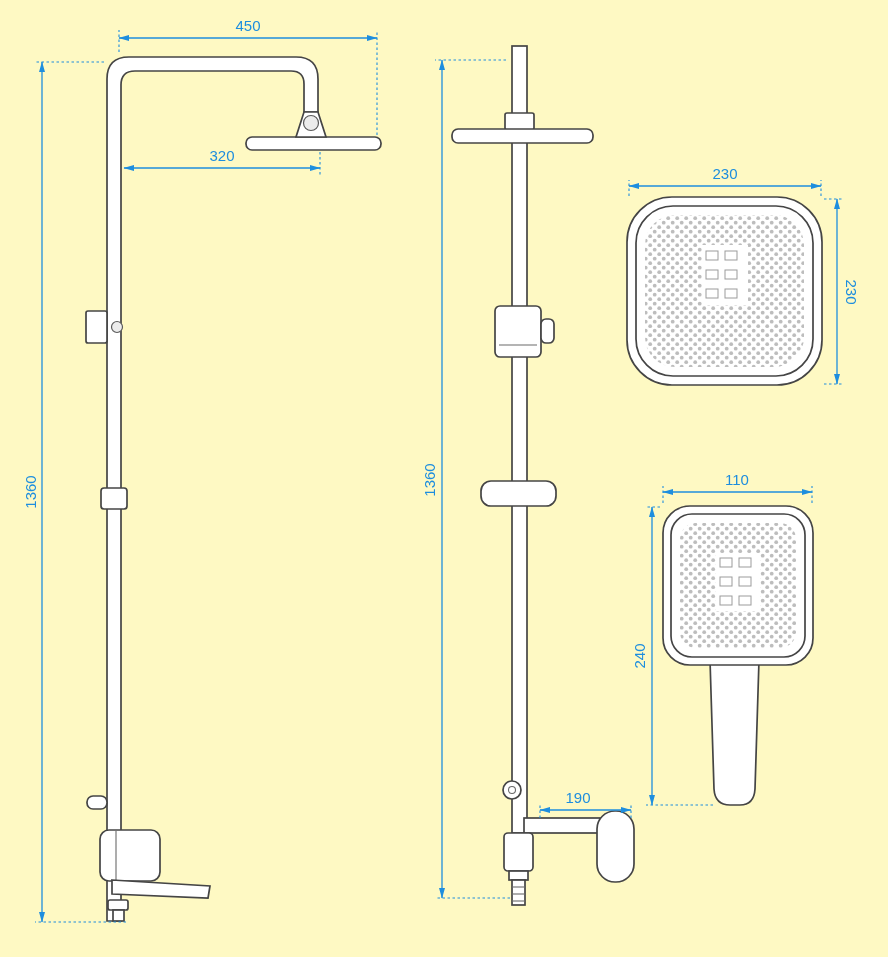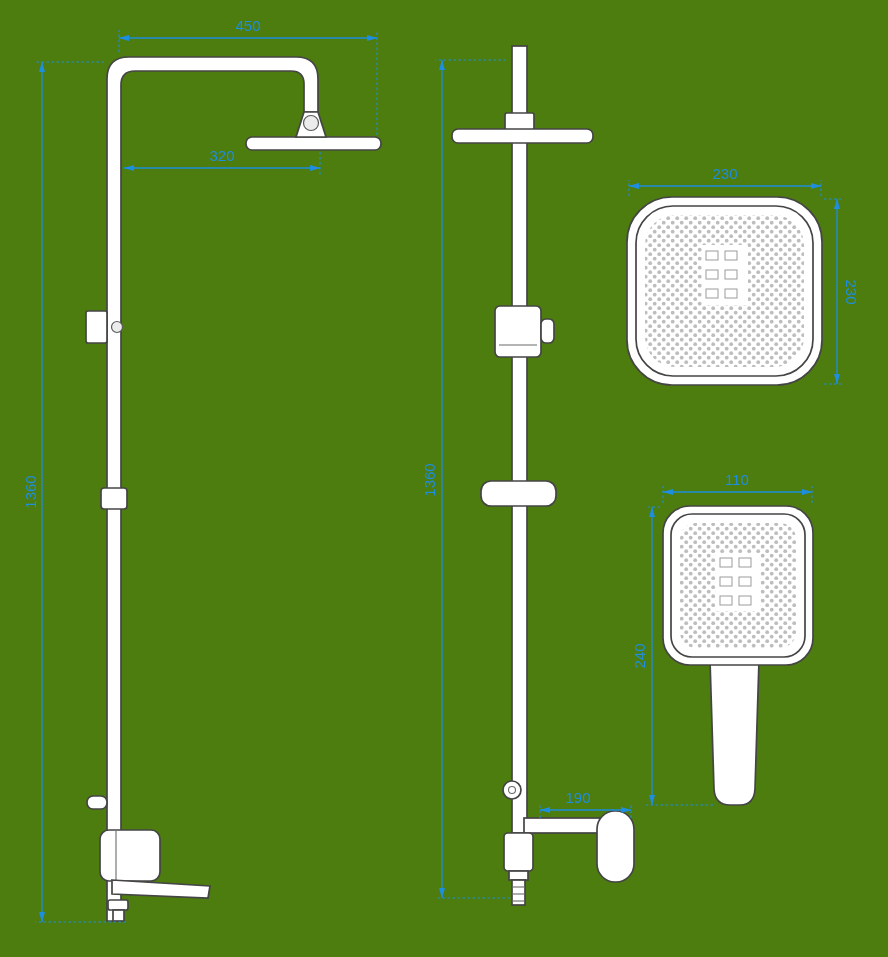--- a/index.html
+++ b/index.html
@@ -4,21 +4,21 @@
 <style>
   html, body {
     margin: 0;
     padding: 0;
     background: #ffffff;
   }
   .canvas {
     width: 888px;
     height: 957px;
     position: relative;
-    background: #4d7c0f;
+    background: #fef9c3;
     font-family: "Liberation Sans", sans-serif;
     overflow: hidden;
   }
   
   .outline      { fill: none;    stroke: #454545; stroke-width: 1.7; }
   .outline-fill { fill: #ffffff; stroke: #454545; stroke-width: 1.7; }
   .detail       { fill: #ececec; stroke: #5a5a5a; stroke-width: 1.2; }
   .thin         { fill: none;    stroke: #6a6a6a; stroke-width: 1.1; }
   .mask         { fill: #ffffff; stroke: none; }
   .slot         { fill: #ffffff; stroke: #9b9b9b; stroke-width: 1; }

